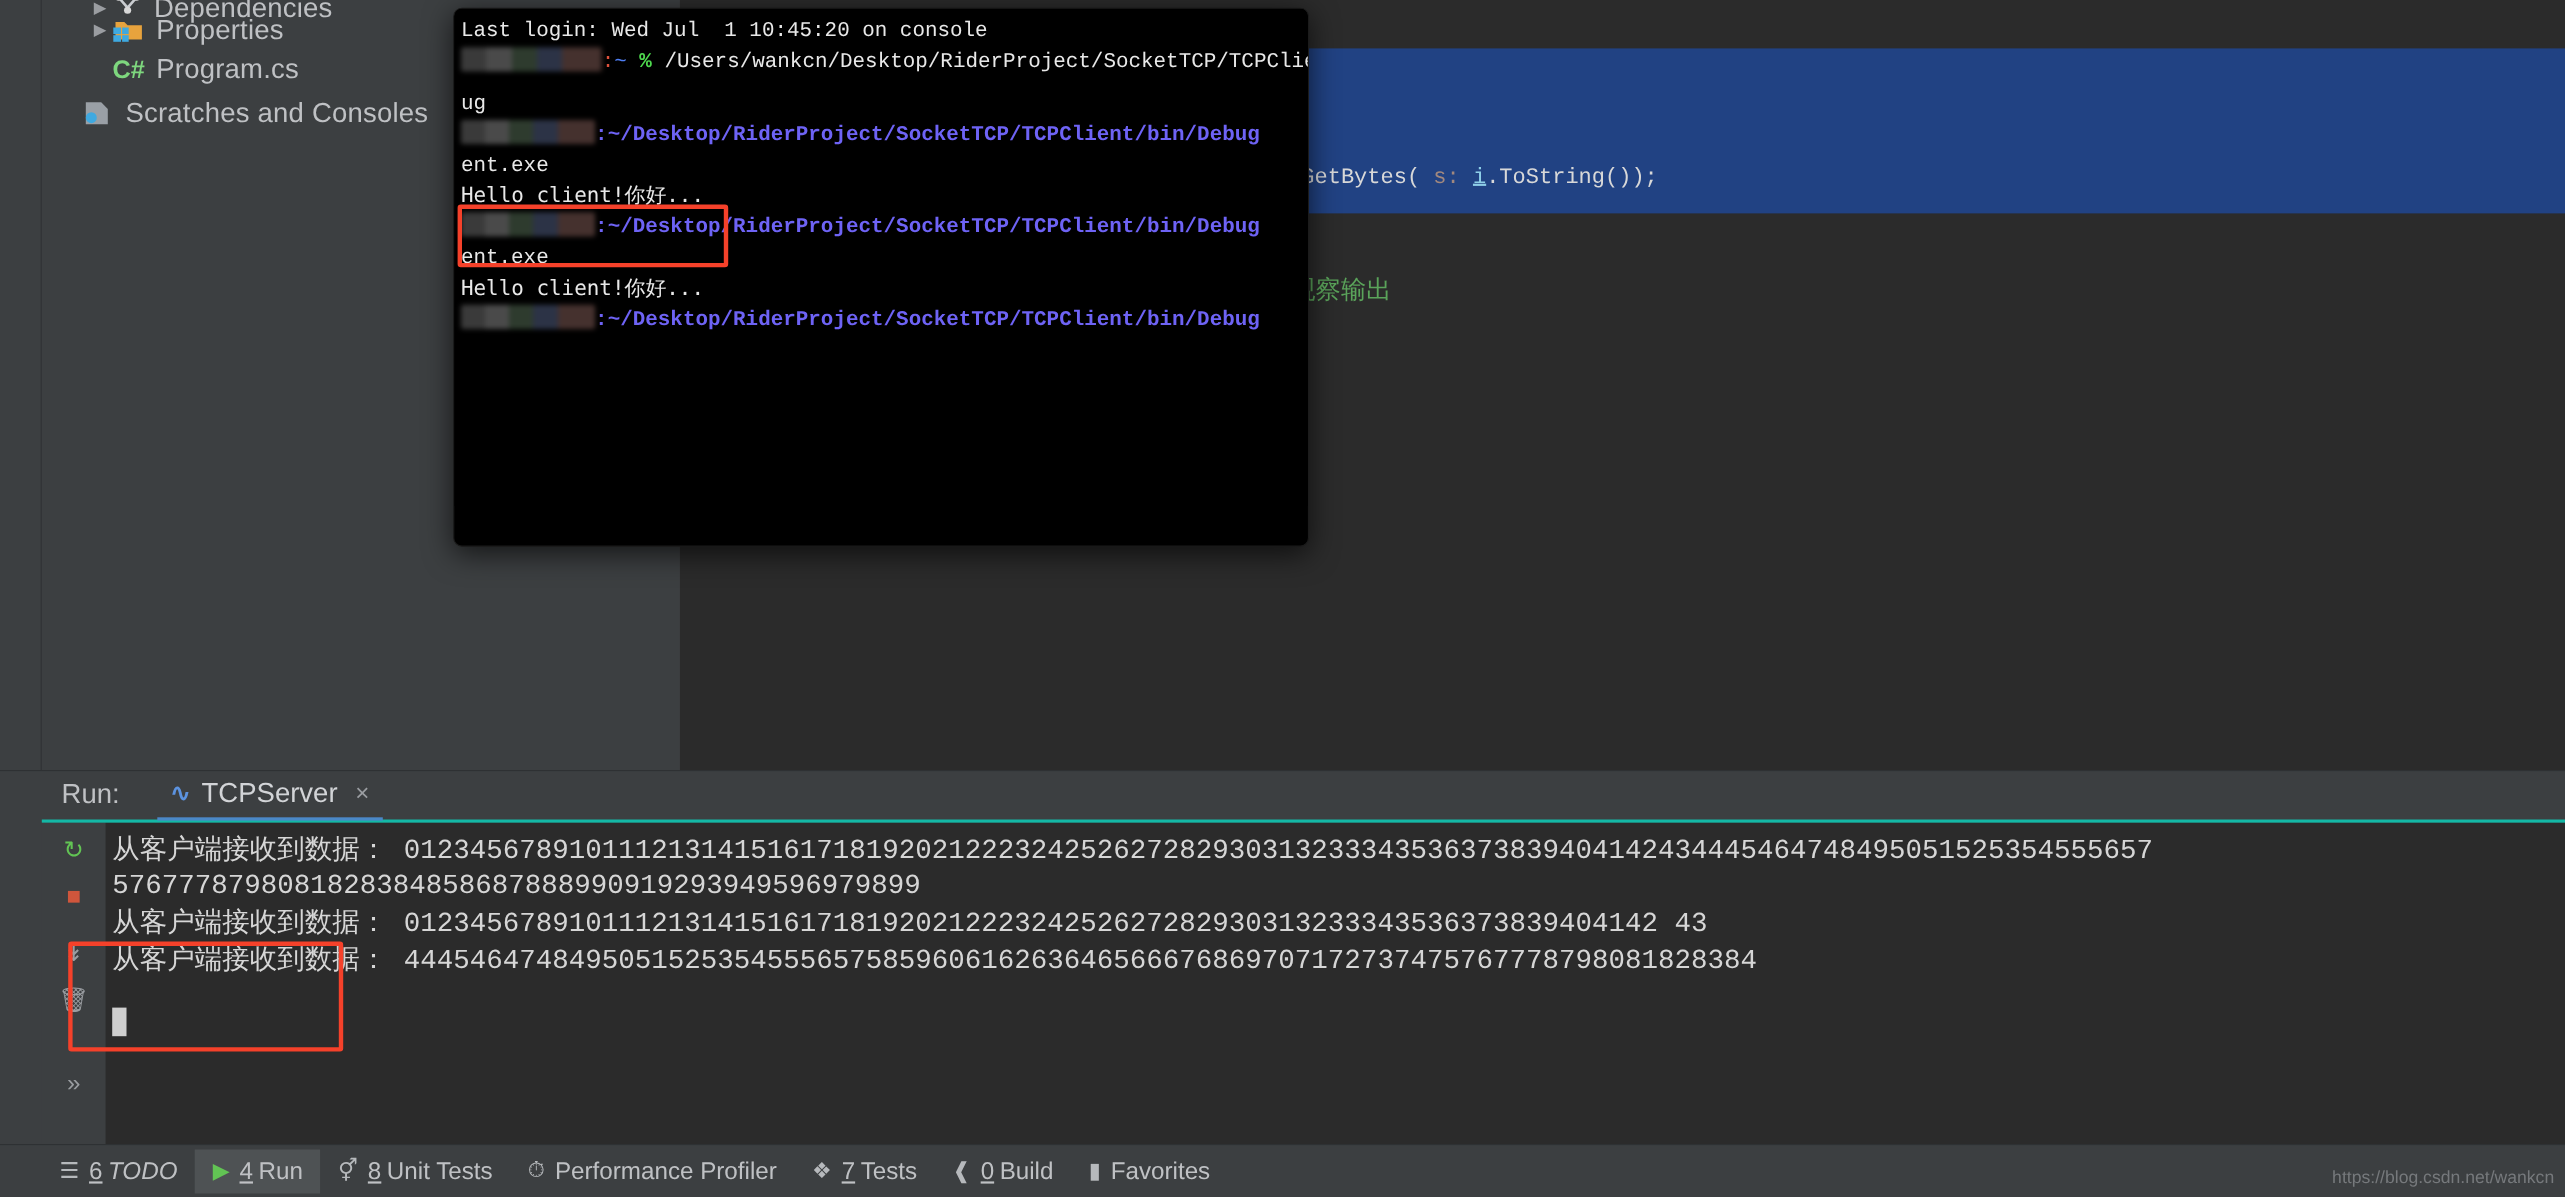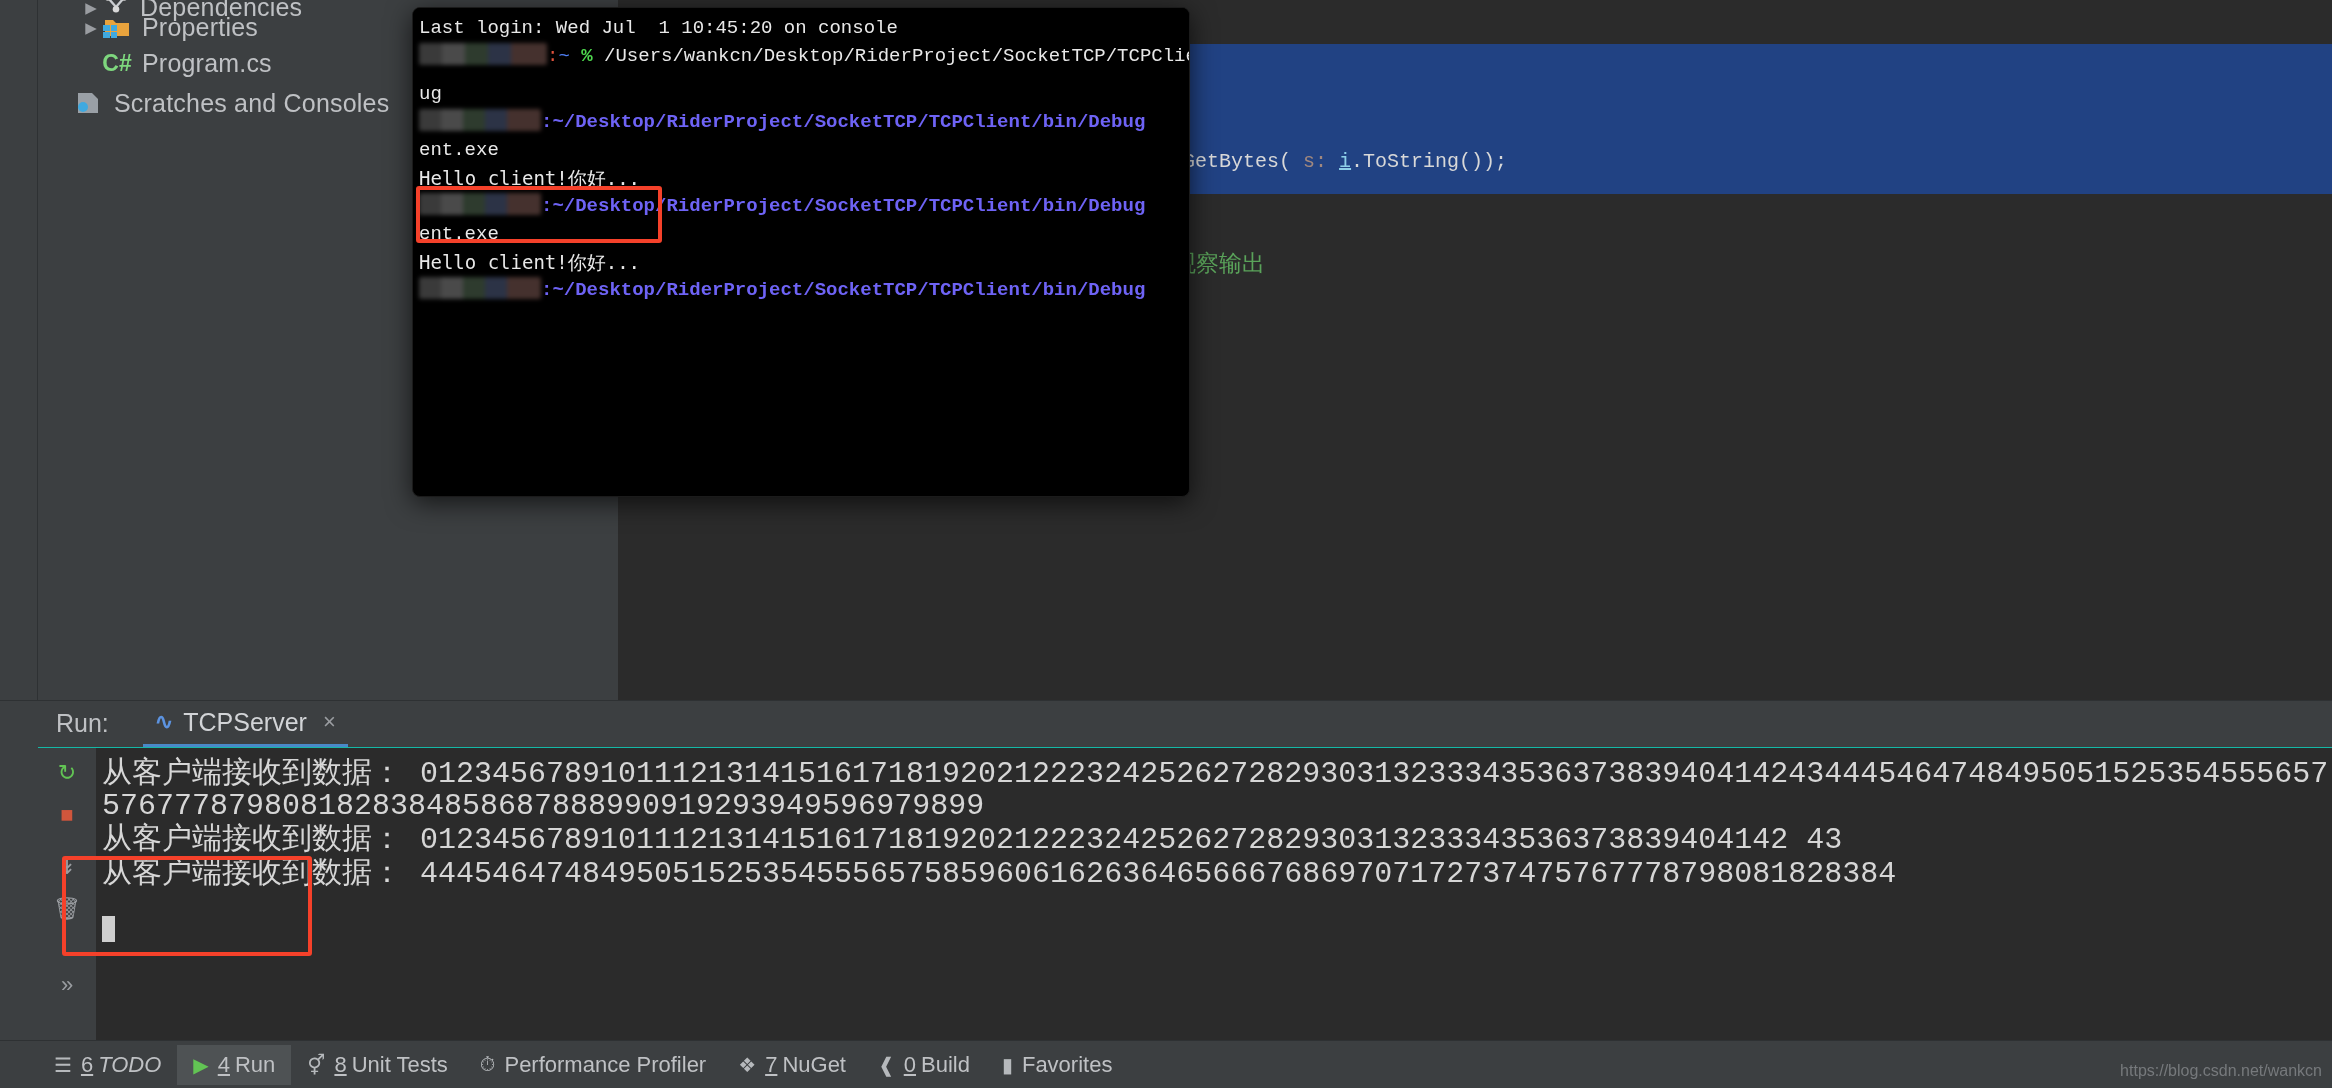--- a/index.html
+++ b/index.html
@@ -118,21 +118,21 @@
   .fav-text {
     position: absolute; left: -34px; top: 118px; width: 130px;
     transform: rotate(-90deg); color: #a8abae; font-size: 20px; white-space: nowrap;
   }
   .fav-star {
     position: absolute; left: 8px; bottom: 42px; color: #c9ccd0; font-size: 25px;
   }
   .run-tabs {
     position: absolute; left: 38px; top: 700px; height: 48px; right: 0;
     display: flex; align-items: center; padding-left: 18px;
-    border-bottom: 1px solid #14b8a6;
+    border-bottom: 3px solid #14b8a6;
   }
   .run-label { color: #bfc1c4; font-size: 25px; margin-right: 34px; }
   .run-tab {
     display: flex; align-items: center; height: 46px; padding: 0 12px;
     border-bottom: 3px solid #4a88c7; color: #d2d4d7; font-size: 25px; gap: 10px;
   }
   .tab-ico { color: #5c93e0; font-size: 22px; font-weight: bold; }
   .tab-close { color: #9a9da1; font-size: 22px; margin-left: 6px; }
 
   .run-gutter {
@@ -141,21 +141,21 @@
   }
   .gbtn {
     position: absolute; left: 14px; width: 30px; height: 30px;
     display: flex; align-items: center; justify-content: center; font-size: 22px;
   }
   .console-area {
     position: absolute; left: 96px; top: 748px; right: 0; bottom: 48px;
     background: #2b2b2b; overflow: hidden; padding-top: 8px;
   }
   .cline {
-    font-family: "Liberation Mono", monospace; font-size: 30px; line-height: 32px;
+    font-family: "Liberation Mono", monospace; font-size: 25px; line-height: 32px;
     color: #d6d6d6; white-space: pre; padding-left: 6px;
   }
   .cline .label-cn { font-family: "DejaVu Sans", sans-serif; }
 
   
   .statusbar {
     position: absolute; left: 0; bottom: 0; width: 100%; height: 48px;
     background: #3c3f41; display: flex; align-items: center; padding-left: 38px;
     border-top: 1px solid #2e3133;
   }
@@ -308,21 +308,21 @@
       <span class="sb-u">8</span>
         <span style="margin-left:-4px;">Unit Tests</span>
     </span>
     <span class="sb-item">
       <span class="sb-ico">⏱</span>
       <span>Performance Profiler</span>
     </span>
     <span class="sb-item">
       <span class="sb-ico">❖</span>
       <span class="sb-u">7</span>
-        <span style="margin-left:-4px;">NuGet</span>
+        <span style="margin-left:-4px;">Tests</span>
     </span>
     <span class="sb-item">
       <span class="sb-ico">❰</span>
       <span class="sb-u">0</span>
         <span style="margin-left:-4px;">Build</span>
     </span>
     <span class="sb-item">
       <span class="sb-ico">▮</span>
       <span>Favorites</span>
     </span>

